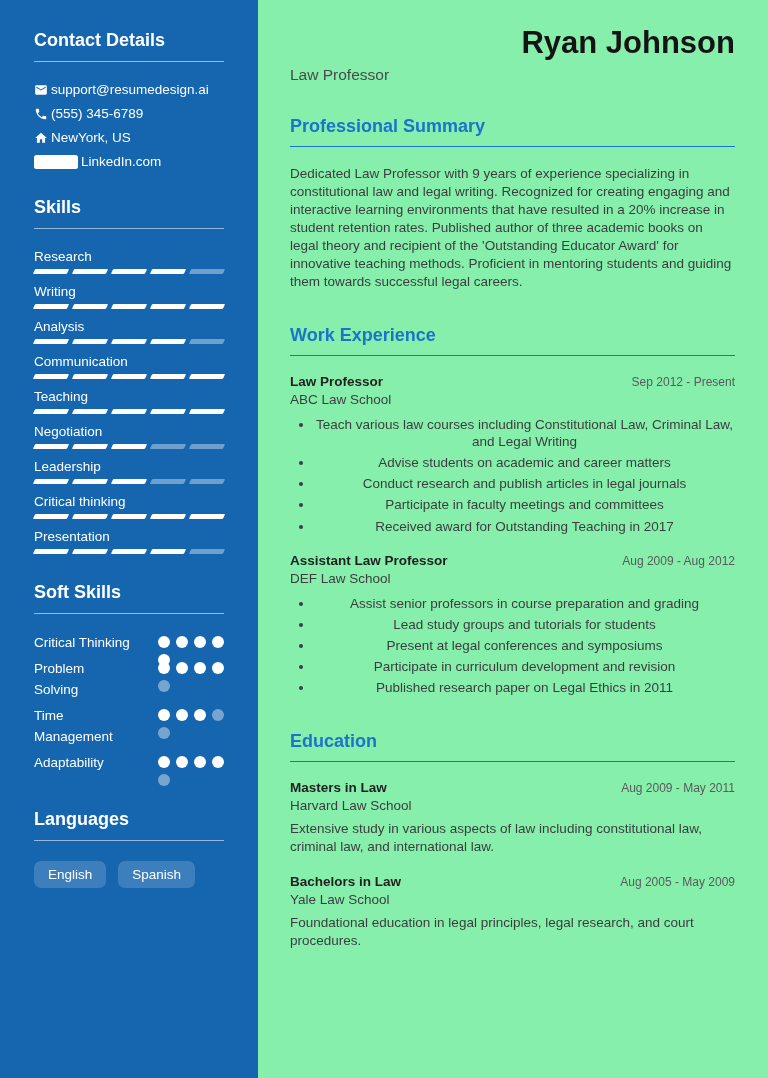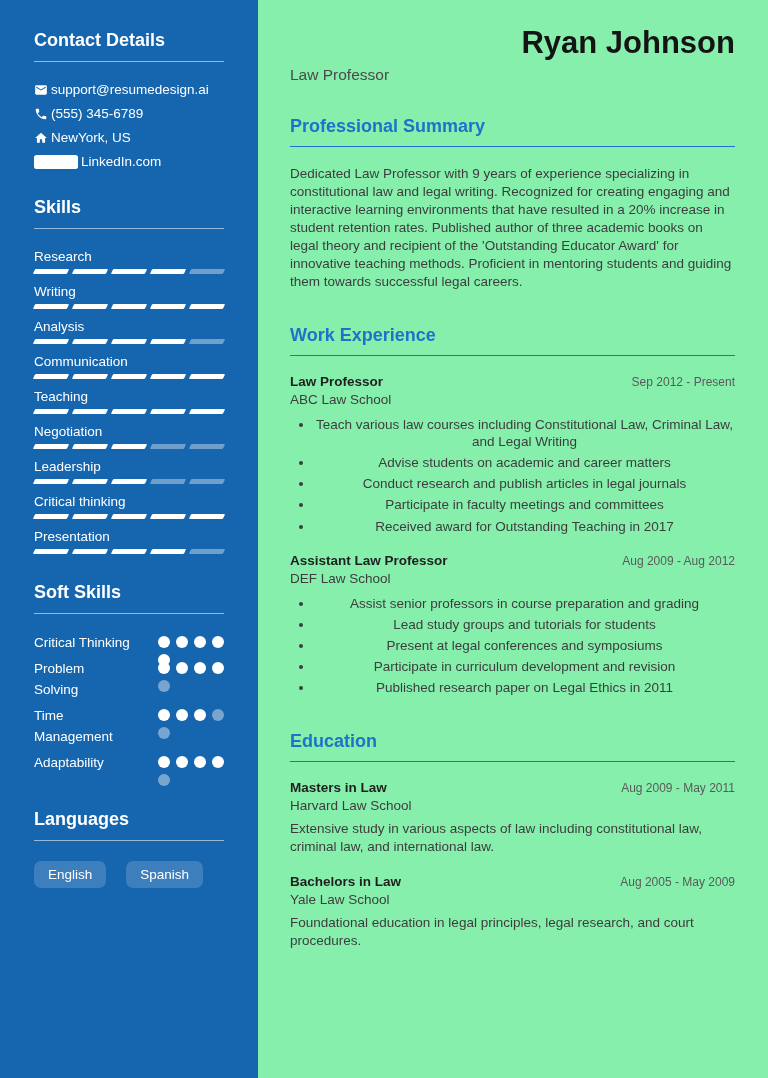--- a/index.html
+++ b/index.html
@@ -92,21 +92,21 @@
     flex-wrap: wrap;
     gap: 6px;
     align-content: flex-start;
     margin-top: 4px;
   }
   .dot { width: 12px; height: 12px; border-radius: 50%; flex-shrink: 0; }
   .dot.filled { background: #ffffff; }
   .dot.unfilled { background: rgba(255,255,255,0.42); }
 
   .languages-heading { margin-top: 36px; }
-  .pill-row { display: flex; gap: 20px; margin-top: 20px; }
+  .pill-row { display: flex; gap: 12px; margin-top: 20px; }
   .pill {
     background: rgba(255,255,255,0.17);
     border-radius: 7px;
     padding: 6px 14px;
     font-size: 13.5px;
     color: #ffffff;
   }
 
   
   .main {

